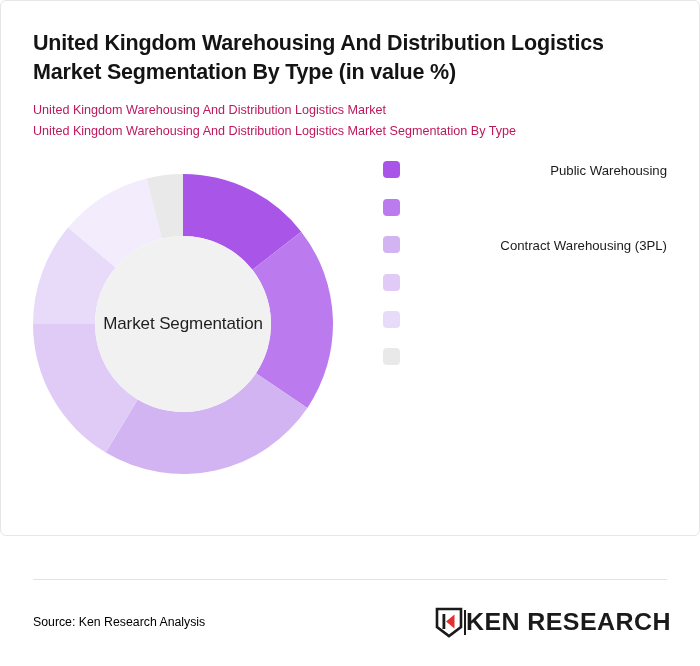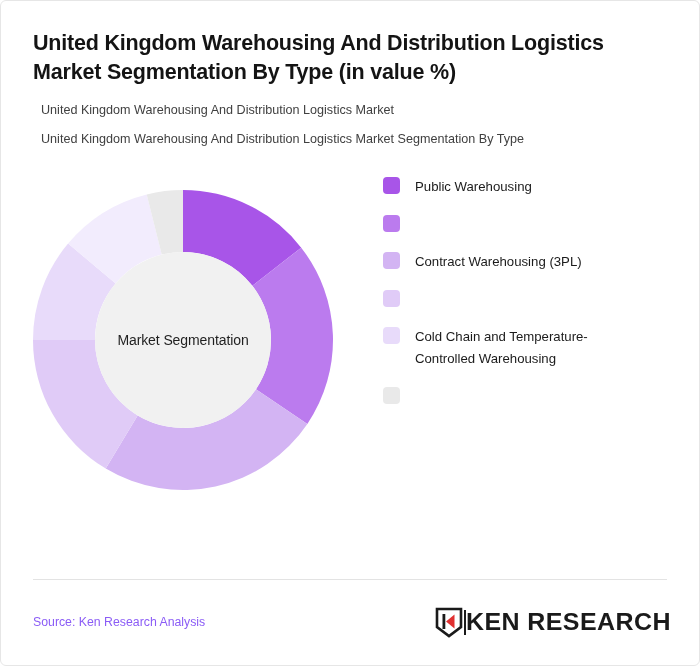--- a/index.html
+++ b/index.html
@@ -8,41 +8,41 @@
     width: 700px;
     height: 666px;
     background: #ffffff;
     font-family: "Liberation Sans", sans-serif;
     color: #1d1d1d;
     overflow: hidden;
   }
   .card {
     position: relative;
     width: 700px;
-    height: 666px;
+    height: 536px;
     background: #ffffff;
     border: 1px solid #e6e6e6;
     border-radius: 6px;
     padding: 0;
   }
   .header { padding: 28px 32px 0 32px; }
   .chart-title {
     font-size: 21.5px;
     font-weight: 700;
     line-height: 1.33;
     letter-spacing: -0.2px;
     color: #141414;
     margin: 0 0 14px 0;
     max-width: 620px;
   }
   .subtitle {
     font-size: 12.6px;
     line-height: 1.65;
-    color: #404040;
-    margin: 8px;
+    color: #be185d;
+    margin: 0;
   }
   .content {
     position: relative;
     display: flex;
     align-items: flex-start;
     padding: 14px 32px 0 0;
     height: 366px;
   }
   .donut-wrap {
     position: relative;
@@ -63,34 +63,35 @@
     left: 32px;
     top: 18px;
     width: 300px;
     height: 300px;
     display: flex;
     align-items: center;
     justify-content: center;
     pointer-events: none;
   }
   .donut-hole-label span {
-    font-size: 14px;
+    font-size: 17px;
     color: #1f1f1f;
     letter-spacing: -0.1px;
   }
   .legend {
     flex: 1 1 auto;
     padding-top: 4px;
     padding-left: 8px;
   }
   .legend-item {
     display: flex;
     align-items: flex-start;
     margin-bottom: 17px;
     min-height: 20px;
+    justify-content: space-between;
   }
   .legend-item:last-child { margin-bottom: 0; }
   .legend-swatch {
     flex: 0 0 auto;
     width: 17px;
     height: 17px;
     border-radius: 4px;
     margin-right: 15px;
     margin-top: 1px;
   }
@@ -113,21 +114,21 @@
     left: 32px;
     right: 32px;
     top: 604px;
     display: flex;
     align-items: center;
     justify-content: space-between;
     height: 34px;
   }
   .source-text {
     font-size: 12.3px;
-    color: #8b5cf6;
+    color: #000000;
   }
   .brand {
     display: flex;
     align-items: center;
   }
   .brand-mark { display: block; }
   .brand-bar {
     width: 2px;
     height: 25px;
     background: #1a1a1a;
@@ -183,21 +184,20 @@
         </div>
         <div class="legend-item">
           <span class="legend-swatch" style="background: rgb(211, 180, 243);"></span>
           <span class="legend-label">Contract Warehousing (3PL)</span>
         </div>
         <div class="legend-item">
           <span class="legend-swatch" style="background: rgb(224, 203, 247);"></span>
         </div>
         <div class="legend-item">
           <span class="legend-swatch" style="background: rgb(232, 219, 250);"></span>
-          <span class="legend-label">Cold Chain and Temperature-Controlled Warehousing</span>
         </div>
         <div class="legend-item">
           <span class="legend-swatch" style="background: rgb(233, 233, 233);"></span>
         </div>
       </div>
 
   </div>
 
   <div class="divider"></div>
 

